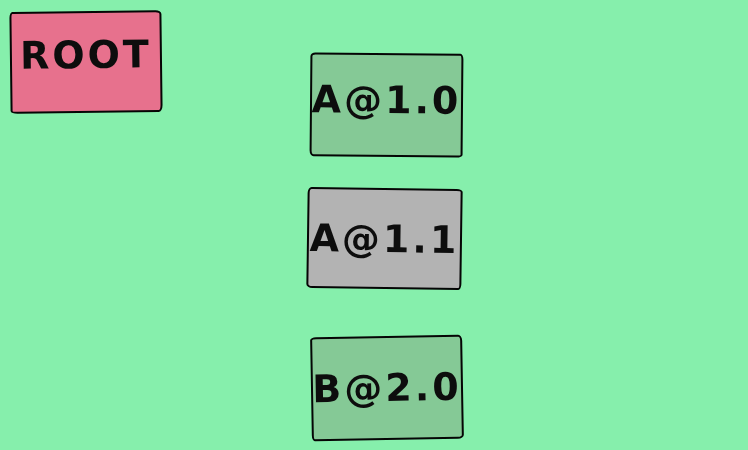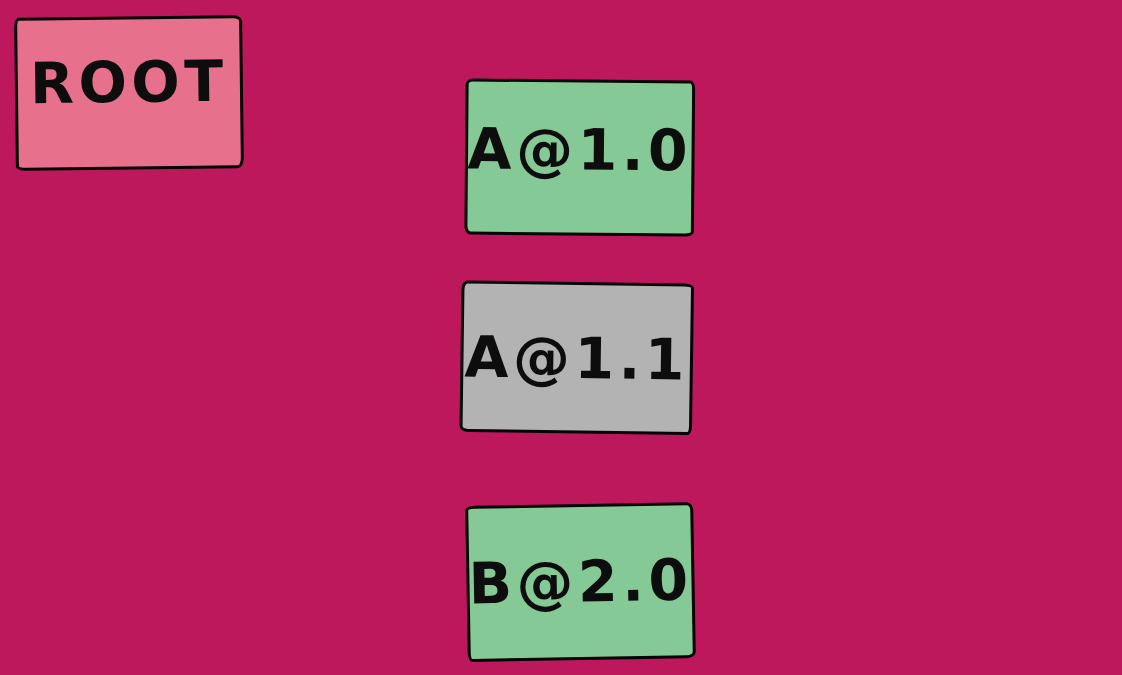--- a/index.html
+++ b/index.html
@@ -58,21 +58,21 @@
 
   .node-b20 {
     left: 311px; top: 336px; width: 152px; height: 104px;
     transform: rotate(-1deg);
     border-radius: 6px 4px 6px 3px / 3px 6px 4px 6px;
   }
 </style>
 </head>
 <body>
 
-<div class="canvas" style="background-color: #be185d;">
+<div class="canvas" style="background-color: #86efac;">
 
   <div class="node node-root" style="background-color: rgb(231, 113, 141);">
     <span class="label" style="color: rgb(13, 13, 13);">ROOT</span>
   </div>
 
   <div class="node node-a10" style="background-color: rgb(133, 201, 150);">
     <span class="label" style="color: rgb(13, 13, 13);">A@1.0</span>
   </div>
 
   <div class="node node-a11" style="background-color: rgb(179, 179, 179);">

